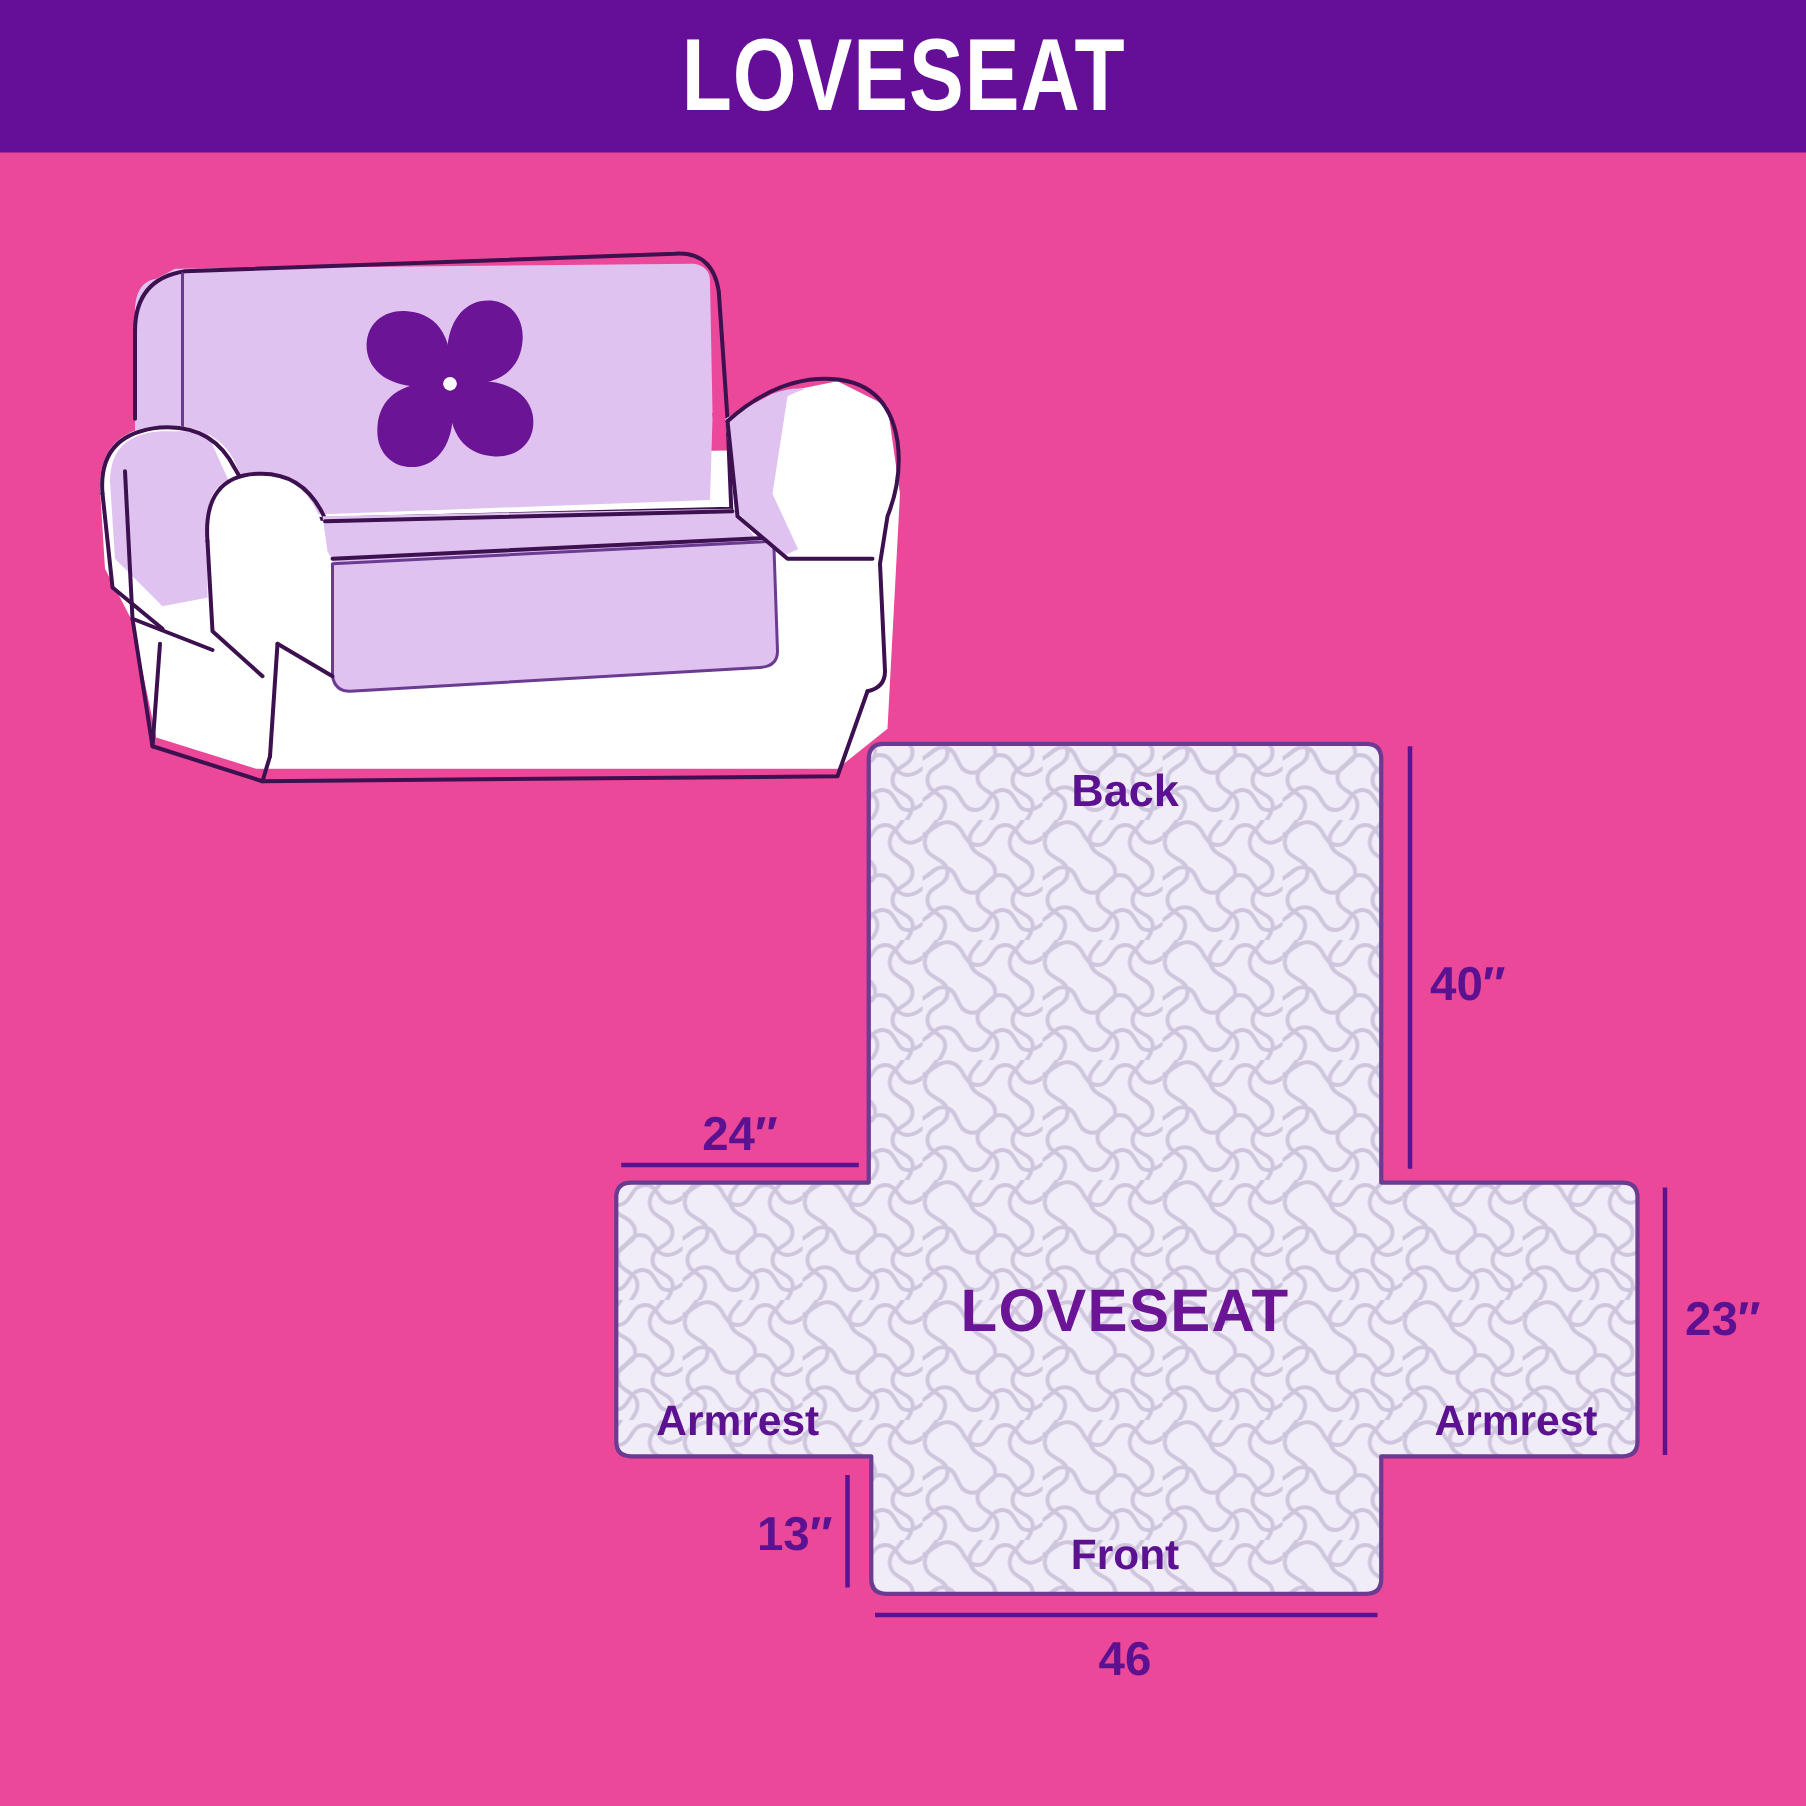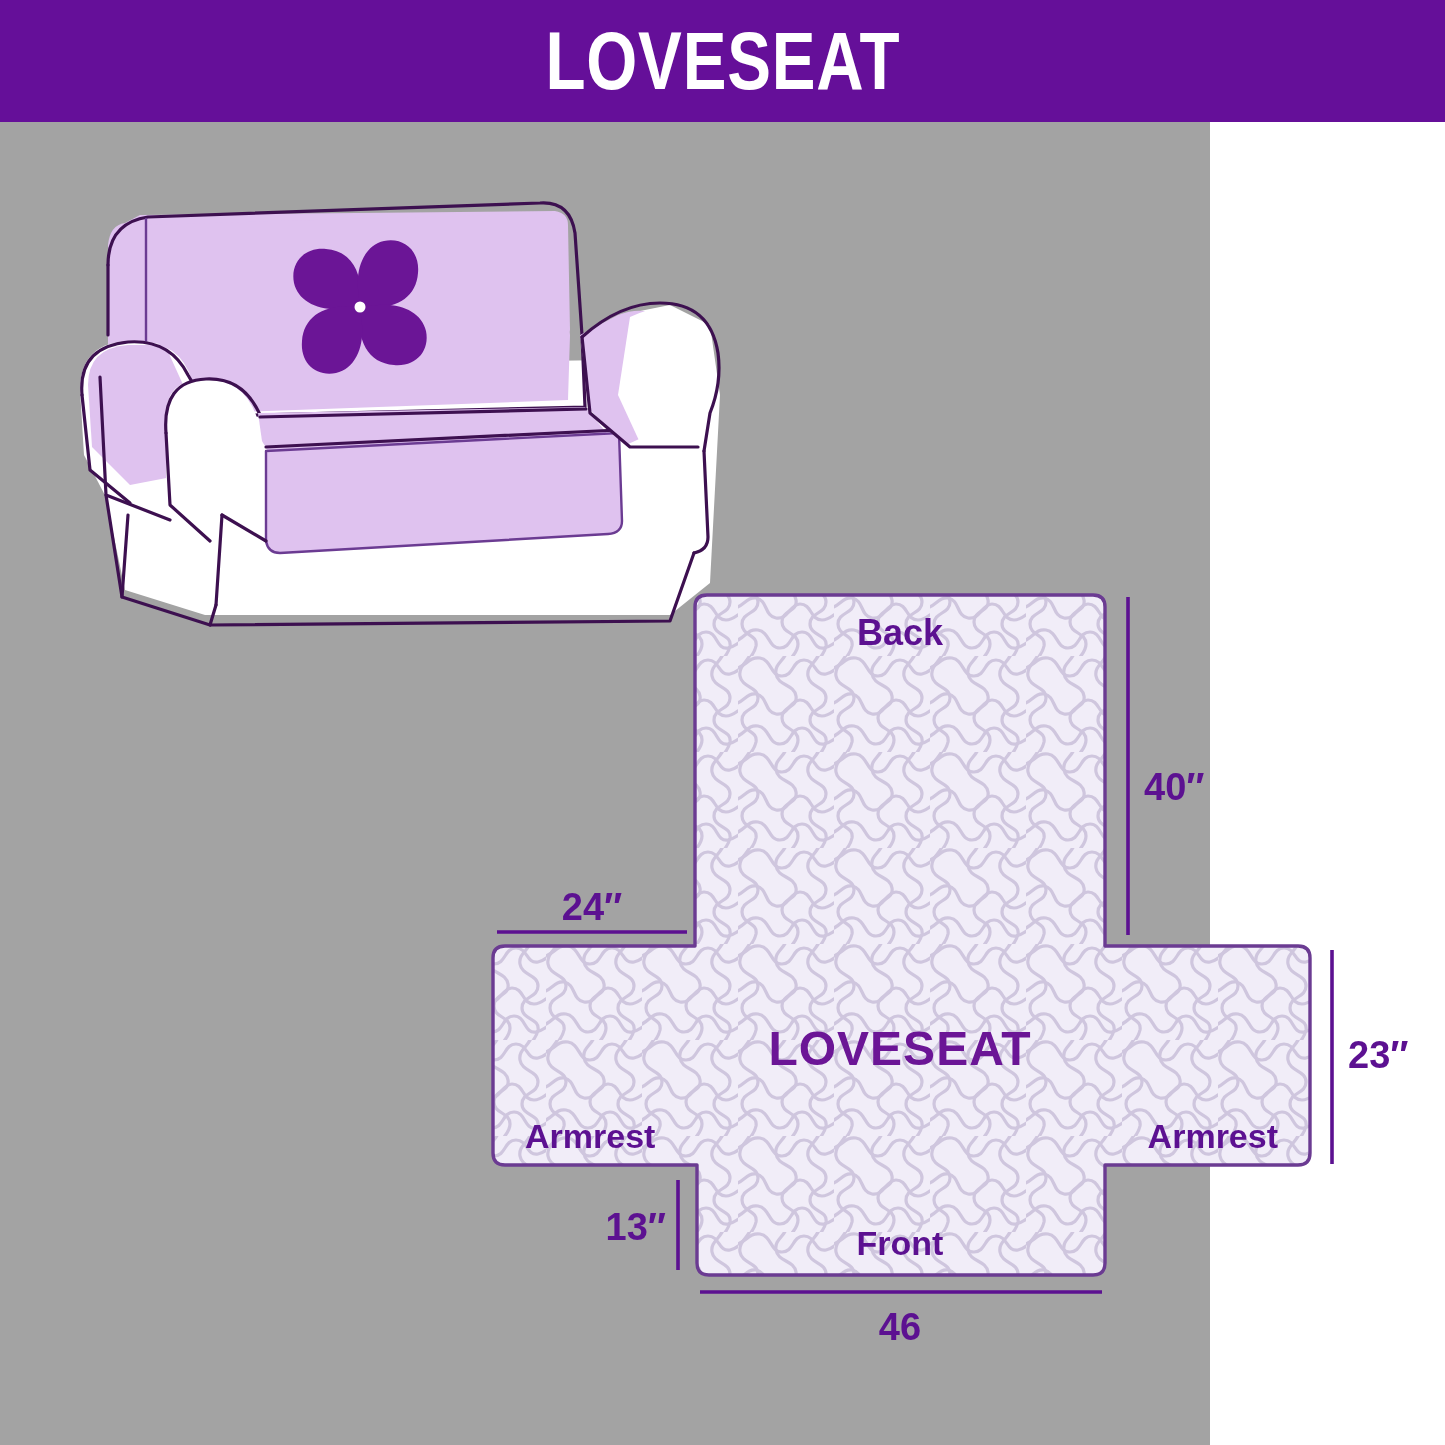--- a/index.html
+++ b/index.html
@@ -4,22 +4,22 @@
 <style>
   * { box-sizing: border-box; margin: 0; padding: 0; }
   html, body {
     width: 1445px; height: 1445px;
     background: #ffffff;
     font-family: "Liberation Sans", sans-serif;
     overflow: hidden;
   }
   #page {
     position: relative;
-    width: 1210px; height: 1445px;
-    background: #a3a3a3;
+    width: 1445px; height: 1445px;
+    background: #ec4899;
   }
 
   
   #header-banner {
     position: absolute;
     left: 0; top: 0;
     width: 1445px; height: 122px;
     background: #650F99;
     display: flex;
     align-items: center;

